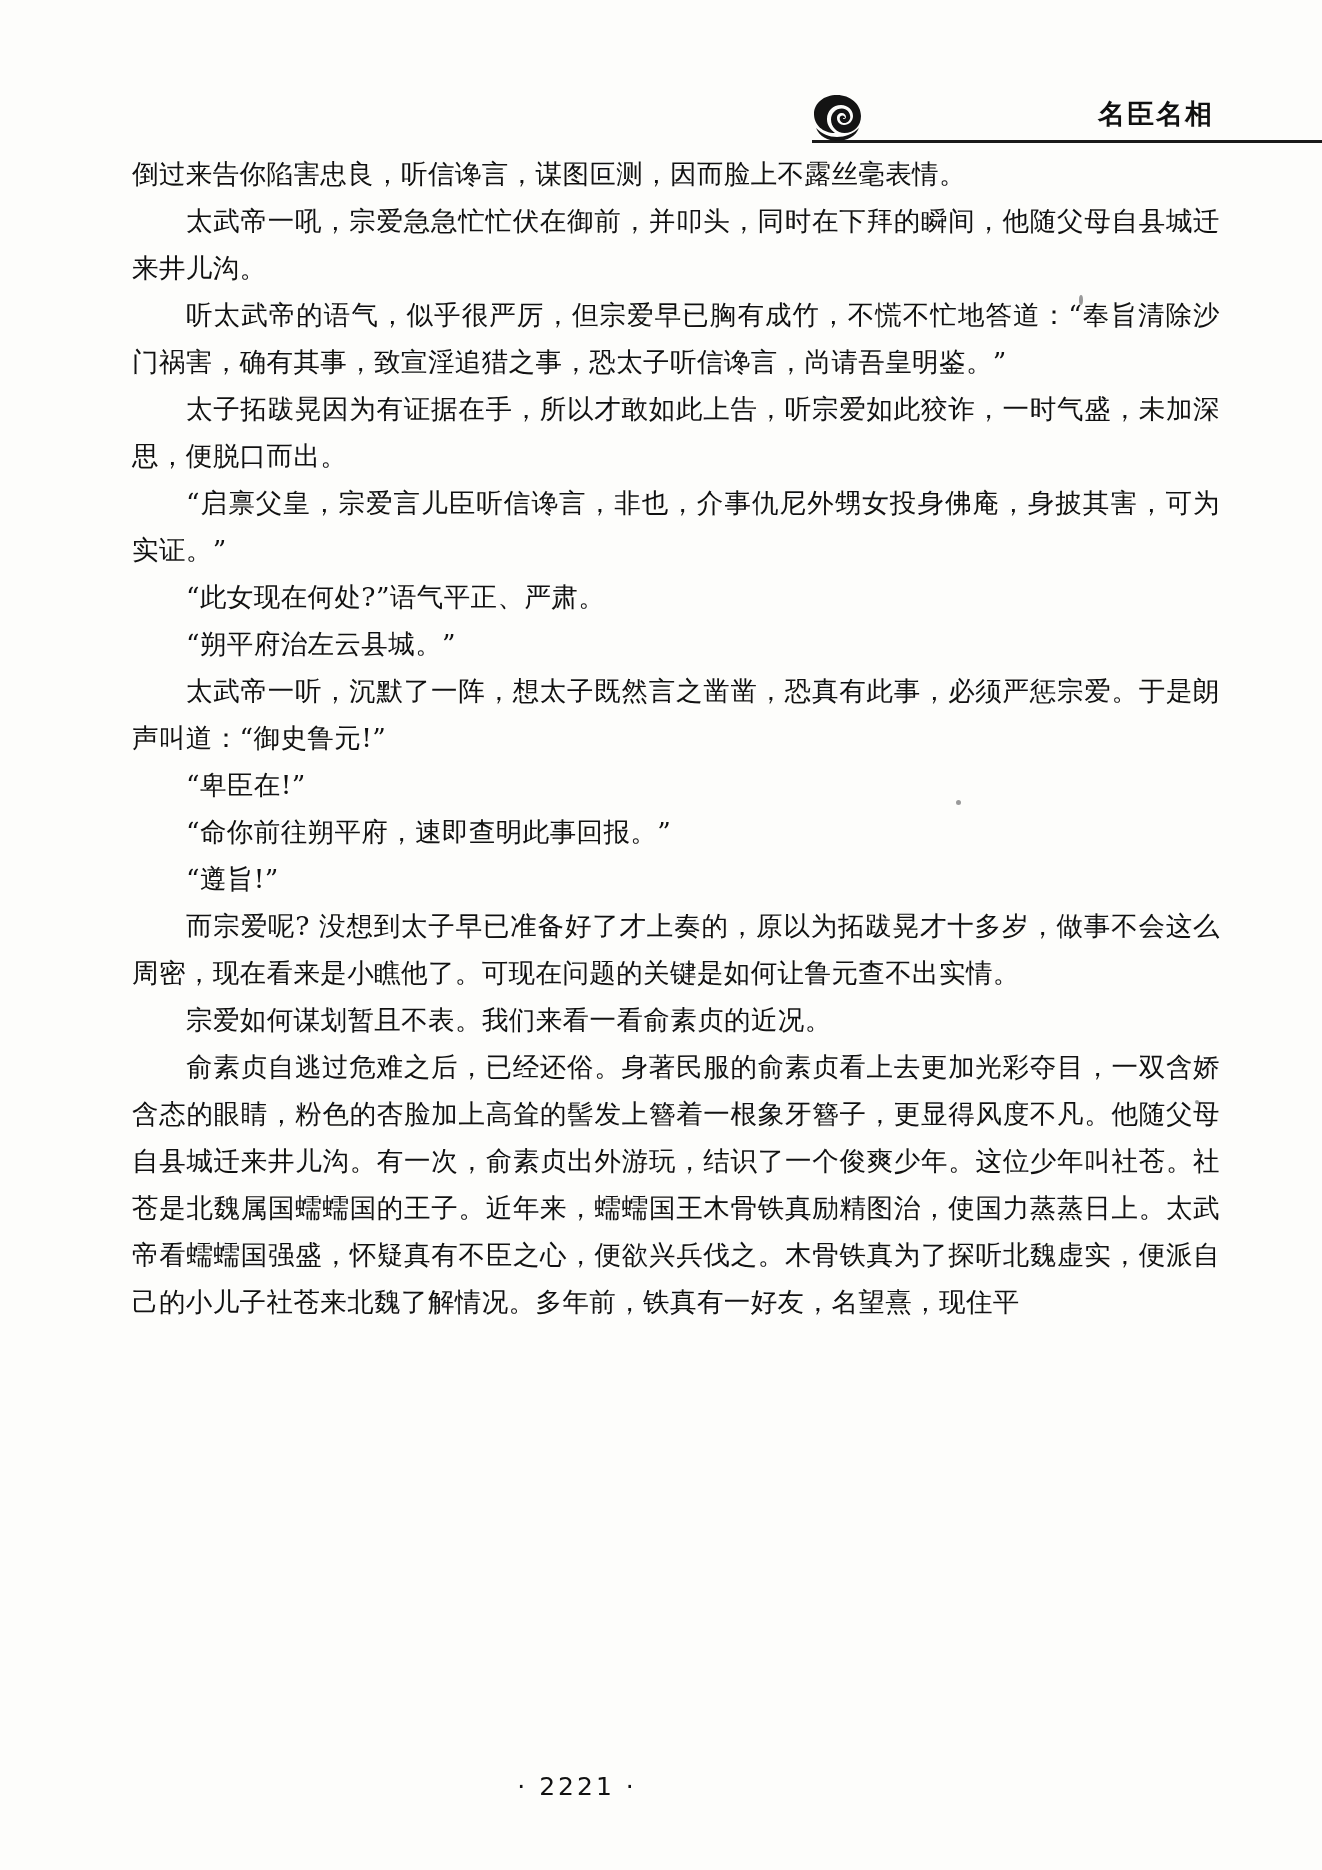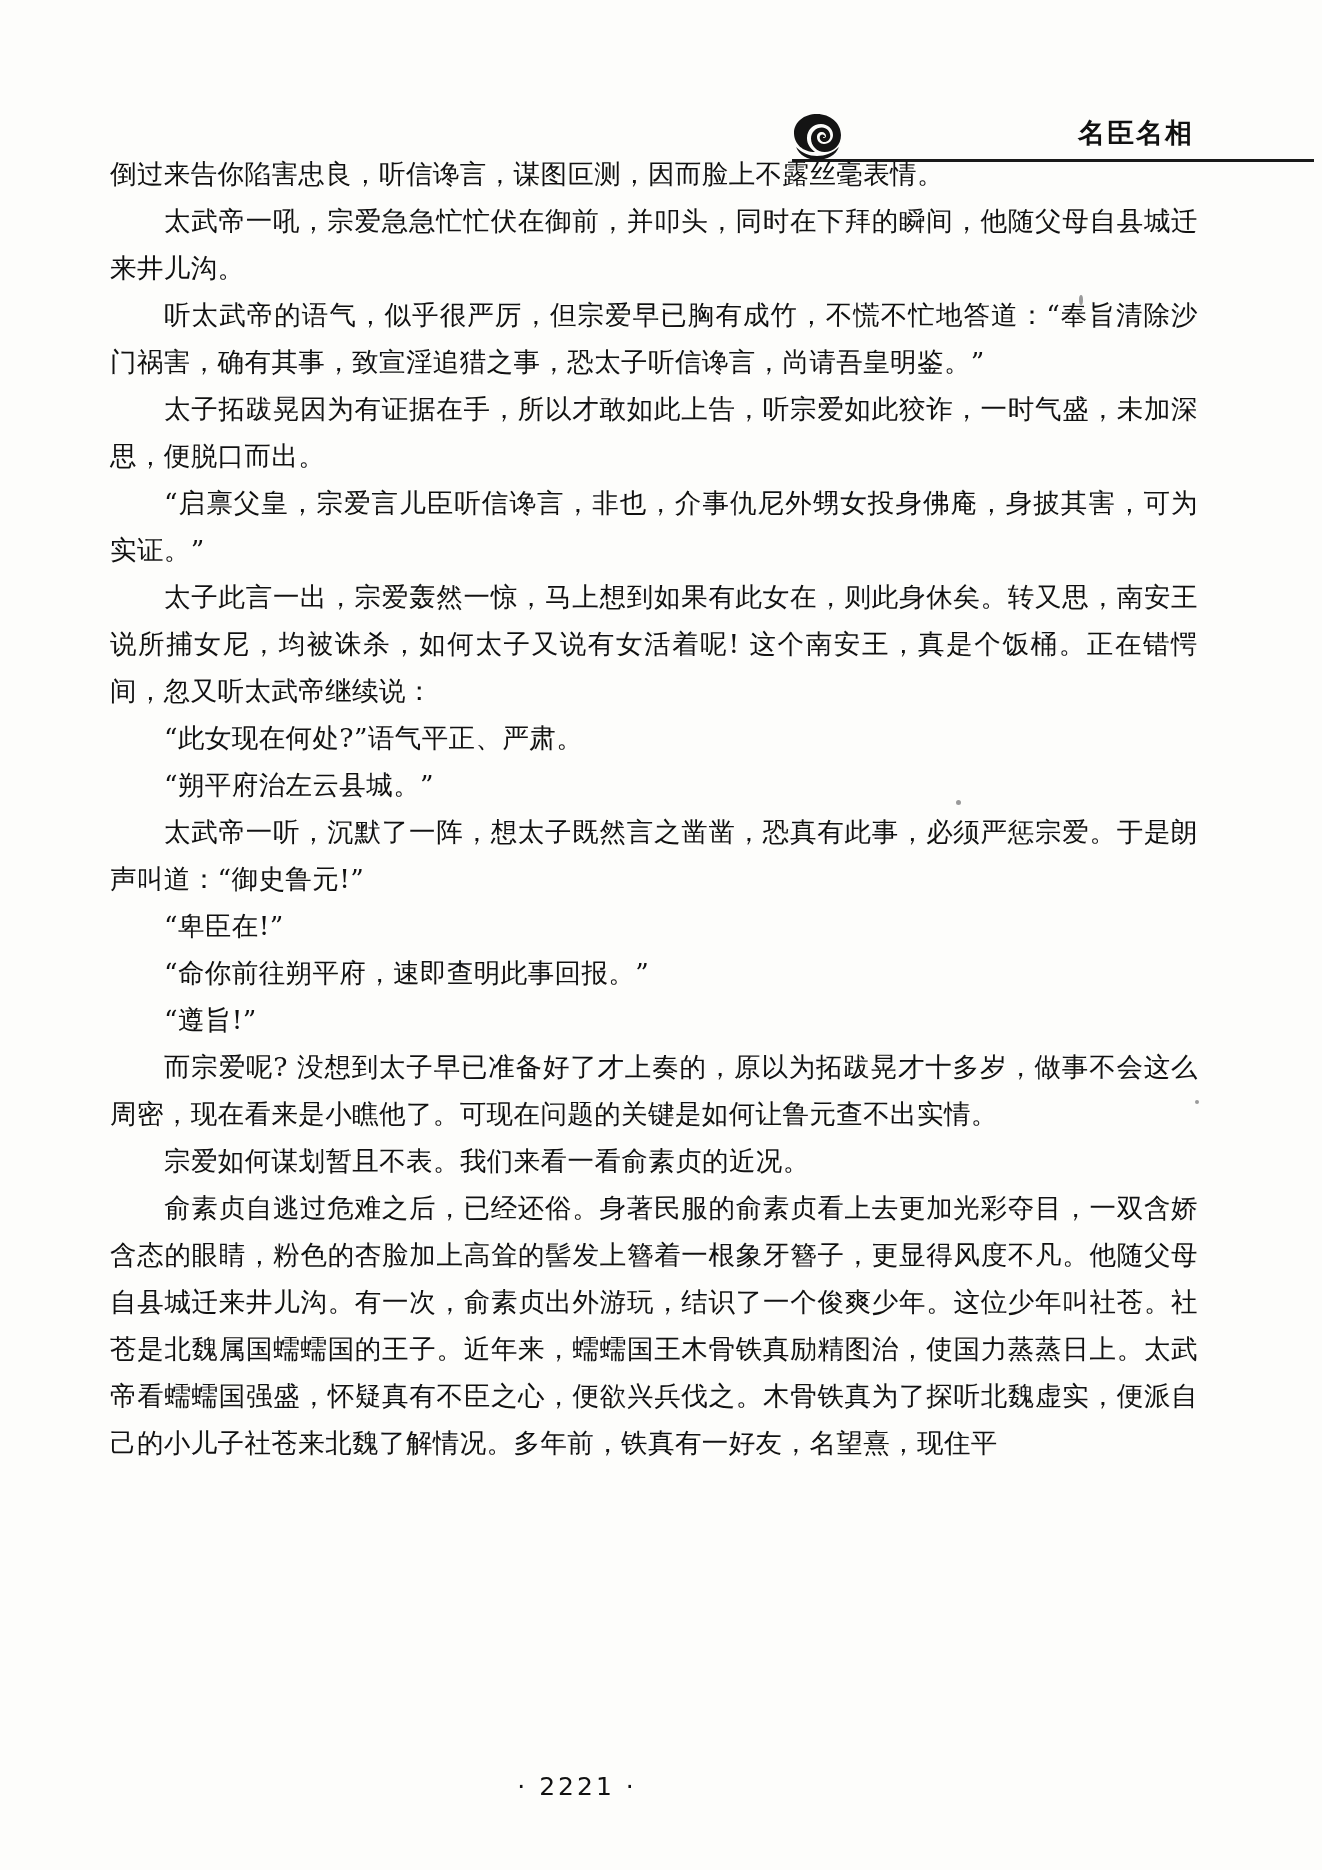--- a/index.html
+++ b/index.html
@@ -18,25 +18,24 @@
   .page {
     position: absolute;
     left: 0; top: 0;
     width: 1322px;
     height: 1870px;
     background: #fdfdfb;
   }
   
   .header {
     position: absolute;
-    left: 112px;
+    left: 132px;
     top: 92px;
     width: 1082px;
     height: 62px;
-    margin-top: 19px;
   }
   .header-rule {
     position: absolute;
     left: 680px;
     top: 48px;
     width: 522px;
     height: 3px;
     background: #1a1a1a;
   }
   .header-emblem {
@@ -52,21 +51,21 @@
     top: 4px;
     font-family: "DejaVu Sans", "Liberation Sans", sans-serif;
     font-weight: bold;
     font-size: 27px;
     letter-spacing: 2px;
     color: #111;
   }
   
   .body-text {
     position: absolute;
-    left: 110px;
+    left: 132px;
     top: 150px;
     width: 1088px;
   }
   p.para {
     margin: 0 0 0 0;
     font-size: 26.5px;
     line-height: 47px;
     text-align: justify;
     text-justify: inter-ideograph;
     letter-spacing: 0.4px;
@@ -116,21 +115,20 @@
     </div>
     <div class="header-title">名臣名相</div>
   </div>
 
   <div class="body-text">
     <p class="para">倒过来告你陷害忠良，听信谗言，谋图叵测，因而脸上不露丝毫表情。</p>
     <p class="para indent">太武帝一吼，宗爱急急忙忙伏在御前，并叩头，同时在下拜的瞬间，他随父母自县城迁来井儿沟。</p>
     <p class="para indent">听太武帝的语气，似乎很严厉，但宗爱早已胸有成竹，不慌不忙地答道：“奉旨清除沙门祸害，确有其事，致宣淫追猎之事，恐太子听信谗言，尚请吾皇明鉴。”</p>
     <p class="para indent">太子拓跋晃因为有证据在手，所以才敢如此上告，听宗爱如此狡诈，一时气盛，未加深思，便脱口而出。</p>
     <p class="para indent">“启禀父皇，宗爱言儿臣听信谗言，非也，介事仇尼外甥女投身佛庵，身披其害，可为实证。”</p>
-    <p class="para indent">太子此言一出，宗爱轰然一惊，马上想到如果有此女在，则此身休矣。转又思，南安王说所捕女尼，均被诛杀，如何太子又说有女活着呢! 这个南安王，真是个饭桶。正在错愕间，忽又听太武帝继续说：</p>
     <p class="para indent">“此女现在何处?”语气平正、严肃。</p>
     <p class="para indent">“朔平府治左云县城。”</p>
     <p class="para indent">太武帝一听，沉默了一阵，想太子既然言之凿凿，恐真有此事，必须严惩宗爱。于是朗声叫道：“御史鲁元!”</p>
     <p class="para indent">“卑臣在!”</p>
     <p class="para indent">“命你前往朔平府，速即查明此事回报。”</p>
     <p class="para indent">“遵旨!”</p>
     <p class="para indent">而宗爱呢? 没想到太子早已准备好了才上奏的，原以为拓跋晃才十多岁，做事不会这么周密，现在看来是小瞧他了。可现在问题的关键是如何让鲁元查不出实情。</p>
     <p class="para indent">宗爱如何谋划暂且不表。我们来看一看俞素贞的近况。</p>
     <p class="para indent">俞素贞自逃过危难之后，已经还俗。身著民服的俞素贞看上去更加光彩夺目，一双含娇含态的眼睛，粉色的杏脸加上高耸的髻发上簪着一根象牙簪子，更显得风度不凡。他随父母自县城迁来井儿沟。有一次，俞素贞出外游玩，结识了一个俊爽少年。这位少年叫社苍。社苍是北魏属国蠕蠕国的王子。近年来，蠕蠕国王木骨铁真励精图治，使国力蒸蒸日上。太武帝看蠕蠕国强盛，怀疑真有不臣之心，便欲兴兵伐之。木骨铁真为了探听北魏虚实，便派自己的小儿子社苍来北魏了解情况。多年前，铁真有一好友，名望熹，现住平</p>
   </div>

